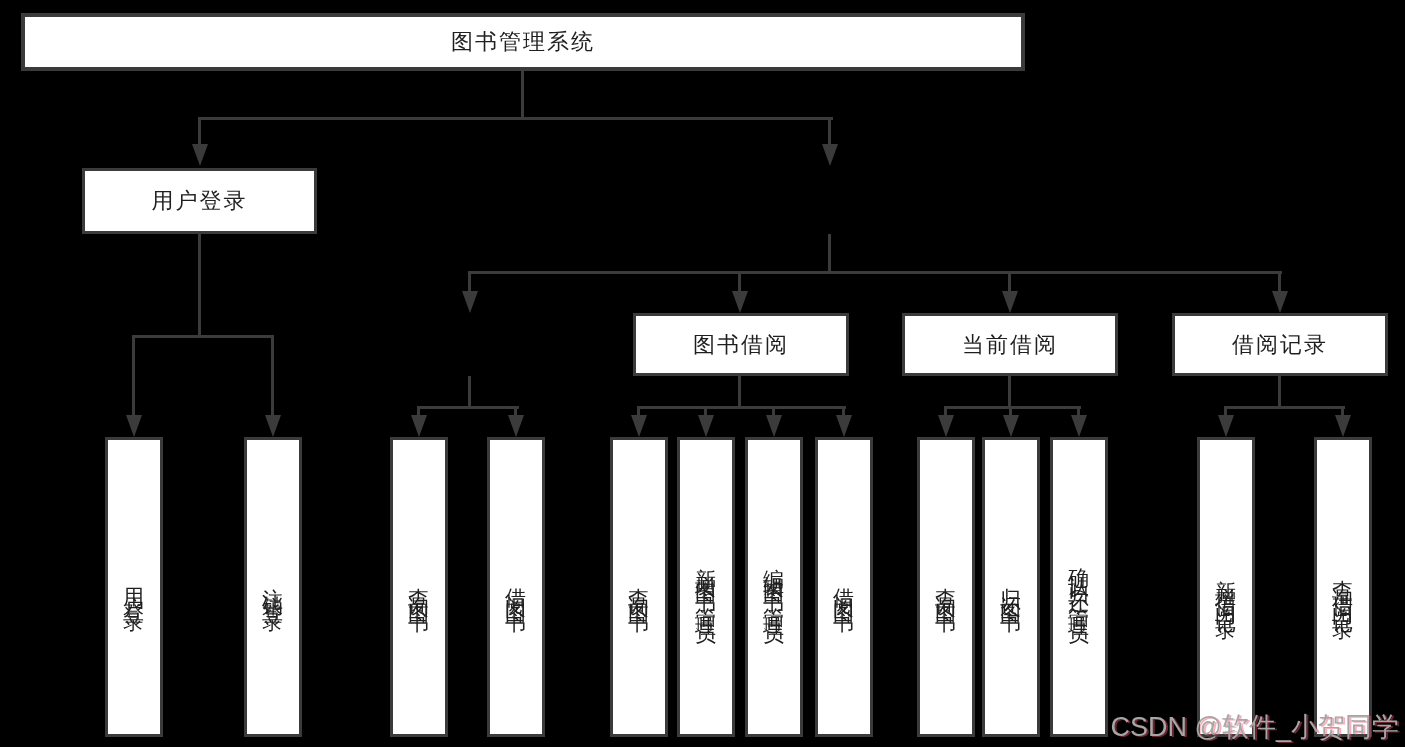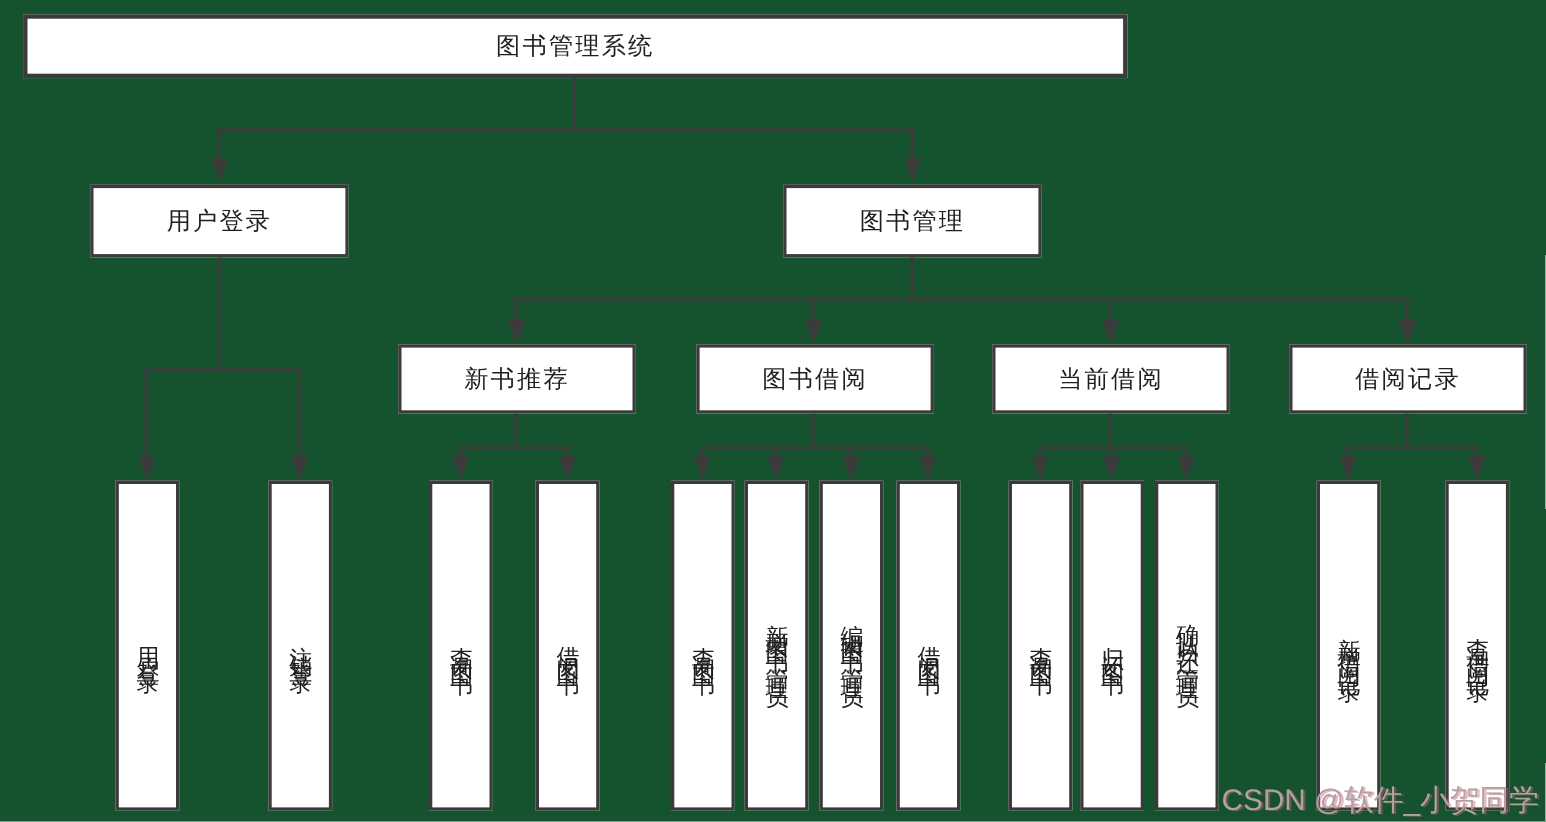--- a/index.html
+++ b/index.html
@@ -1,17 +1,17 @@
 <!DOCTYPE html>
 <html><head>
 <meta charset="utf-8">
 <style>
   html,body{margin:0;padding:0;background:#ffffff;}
   .stage{
-    position:relative;width:1405px;height:747px;background:#14532d;overflow:hidden;
+    position:relative;width:1405px;height:747px;background:#000000;overflow:hidden;
     font-family:"Liberation Sans","DejaVu Sans",sans-serif;color:#1f1f1f;
   }
   .box{
     position:absolute;box-sizing:border-box;background:#ffffff;
     border:3px solid #3b3b3b;display:flex;align-items:center;justify-content:center;
   }
   .box.root{border-width:4px;}
   .box.h span{font-size:22px;letter-spacing:2px;color:#1f1f1f;white-space:nowrap;}
   .box.v span{
     writing-mode:vertical-rl;text-orientation:mixed;
@@ -35,27 +35,21 @@
 
 <div class="stage">
 
   <div class="box h root" style="left:21px;top:13px;width:1004px;height:58px">
     <span>图书管理系统</span>
   </div>
 
   <div class="box h" style="left:82px;top:168px;width:235px;height:66px">
     <span>用户登录</span>
   </div>
-  <div class="box h" style="left:712px;top:168px;width:235px;height:66px">
-    <span>图书管理</span>
-  </div>
 
-  <div class="box h" style="left:362px;top:313px;width:216px;height:63px">
-    <span>新书推荐</span>
-  </div>
   <div class="box h" style="left:633px;top:313px;width:216px;height:63px">
     <span>图书借阅</span>
   </div>
   <div class="box h" style="left:902px;top:313px;width:216px;height:63px">
     <span>当前借阅</span>
   </div>
   <div class="box h" style="left:1172px;top:313px;width:216px;height:63px">
     <span>借阅记录</span>
   </div>
 

